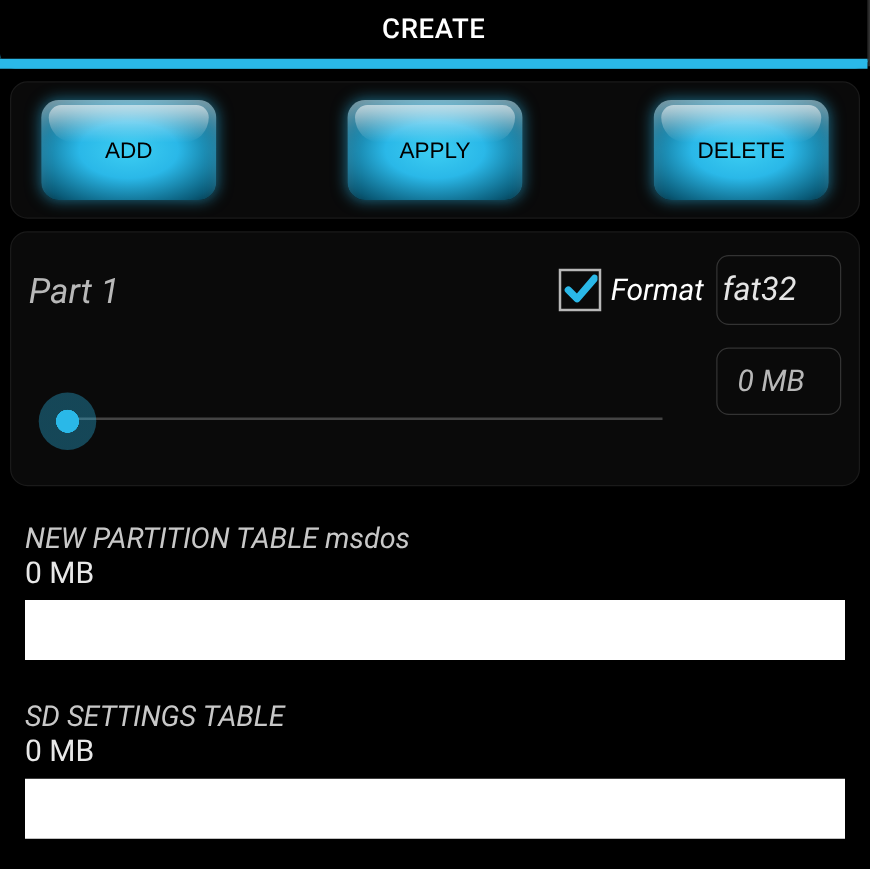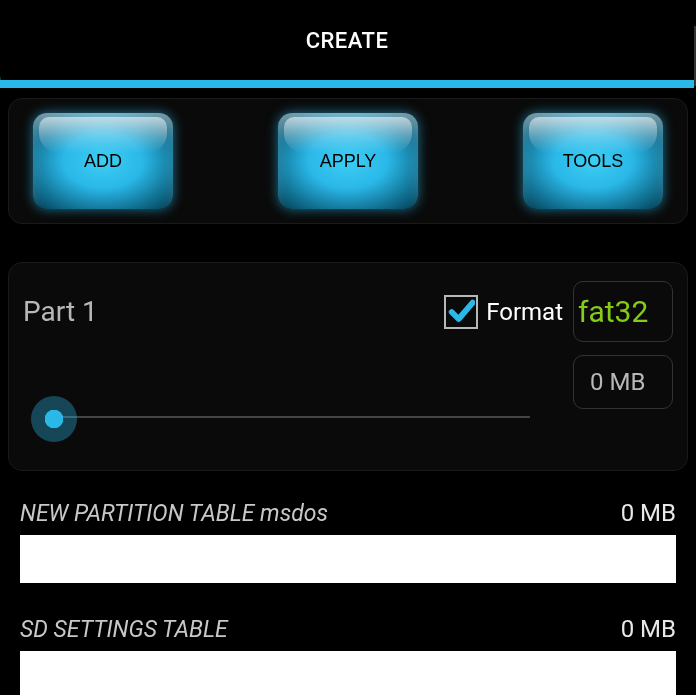--- a/index.html
+++ b/index.html
@@ -10,21 +10,21 @@
     body {
       width: 696px;
       height: 695px;
       background: #000;
       font-family: Roboto, sans-serif;
       color: #fff;
       overflow: hidden;
     }
     .tabs {
       display: flex;
-      height: 88px;
+      height: 55px;
       border-bottom: 2px solid #2ab8e8;
       border-radius: 12px;
     }
     .tab {
       flex: 1;
       display: flex;
       align-items: center;
       justify-content: center;
       font-size: 22px;
       font-weight: 500;
@@ -48,46 +48,47 @@
       background: #0a0a0a;
       border: 1px solid #1a1a1a;
       border-radius: 14px;
       padding: 14px 24px;
       display: flex;
       justify-content: space-between;
       align-items: center;
     }
     .glow-btn {
       width: 140px;
-      height: 96px;
+      height: 80px;
       border-radius: 14px;
       border: none;
       cursor: pointer;
       font-size: 18px;
       font-weight: 400;
       color: #000;
       background: radial-gradient(ellipse at center, #3dcef3 0%, #2ab8e8 40%, #0a5b78 85%, #000 120%);
       box-shadow: inset 0 20px 20px -10px rgba(255,255,255,0.5), 0 0 12px rgba(42,184,232,0.6);
       position: relative;
     }
     .glow-btn::before{
       content:"";
       position:absolute;
       top:4px;left:6px;right:6px;height:38%;
       border-radius:10px 10px 20px 20px;
       background:linear-gradient(rgba(255,255,255,0.55),rgba(255,255,255,0));
       pointer-events:none;
     }
     .part-panel {
-      margin: 38px 8px 0 8px;
+      margin: 10px 8px 0 8px;
       background: #0a0a0a;
       border: 1px solid #1a1a1a;
       border-radius: 14px;
       padding: 18px 14px 28px 14px;
       position: relative;
+      font-style: italic;
     }
     .part-row {
       display: flex;
       align-items: center;
       gap: 10px;
     }
     .part-label {
       font-size: 28px;
       color: #b8b8b8;
       flex: 1;
@@ -111,22 +112,22 @@
       height: 28px;
     }
     .format-label {
       font-size: 24px;
       color: #fff;
     }
     .dropdown {
       border: 1px solid #333;
       border-radius: 10px;
       padding: 12px 4px;
-      font-size: 30px;
-      color: #84cc16;
+      font-size: 26px;
+      color: #e5e5e5;
       min-width: 100px;
       cursor: pointer;
     }
     .size-box {
       position: absolute;
       right: 14px;
       top: 92px;
       border: 1px solid #333;
       border-radius: 10px;
       padding: 12px 16px;
@@ -162,20 +163,21 @@
       margin: 28px 20px 0 20px;
     }
     .table-block {
       margin-bottom: 32px;
     }
     .table-header {
       display: flex;
       justify-content: space-between;
       align-items: baseline;
       margin-bottom: 8px;
+      flex-direction: column;
     }
     .table-title {
       font-style: italic;
       font-size: 23px;
       color: #c8c8c8;
     }
     .table-size {
       font-size: 24px;
       color: #e8e8e8;
     }
@@ -189,21 +191,21 @@
 
 <div class="tabs">
   <div class="tab active">CREATE</div>
   <div class="tab-divider"></div>
   <div class="tab-divider"></div>
 </div>
 
 <div class="action-panel">
   <button class="glow-btn">ADD</button>
   <button class="glow-btn">APPLY</button>
-  <button class="glow-btn">TOOLS</button>
+  <button class="glow-btn">DELETE</button>
 </div>
 
 <div class="part-panel">
   <div class="part-row">
     <div class="part-label">Part 1</div>
     <div class="checkbox-wrap">
       <div class="checkbox">
         <svg class="check-mark" viewBox="0 0 24 24">
           <path d="M4 12 L10 18 L22 4" stroke="#2ab8e8" stroke-width="5" fill="none" stroke-linecap="round" stroke-linejoin="round"></path>
         </svg>

